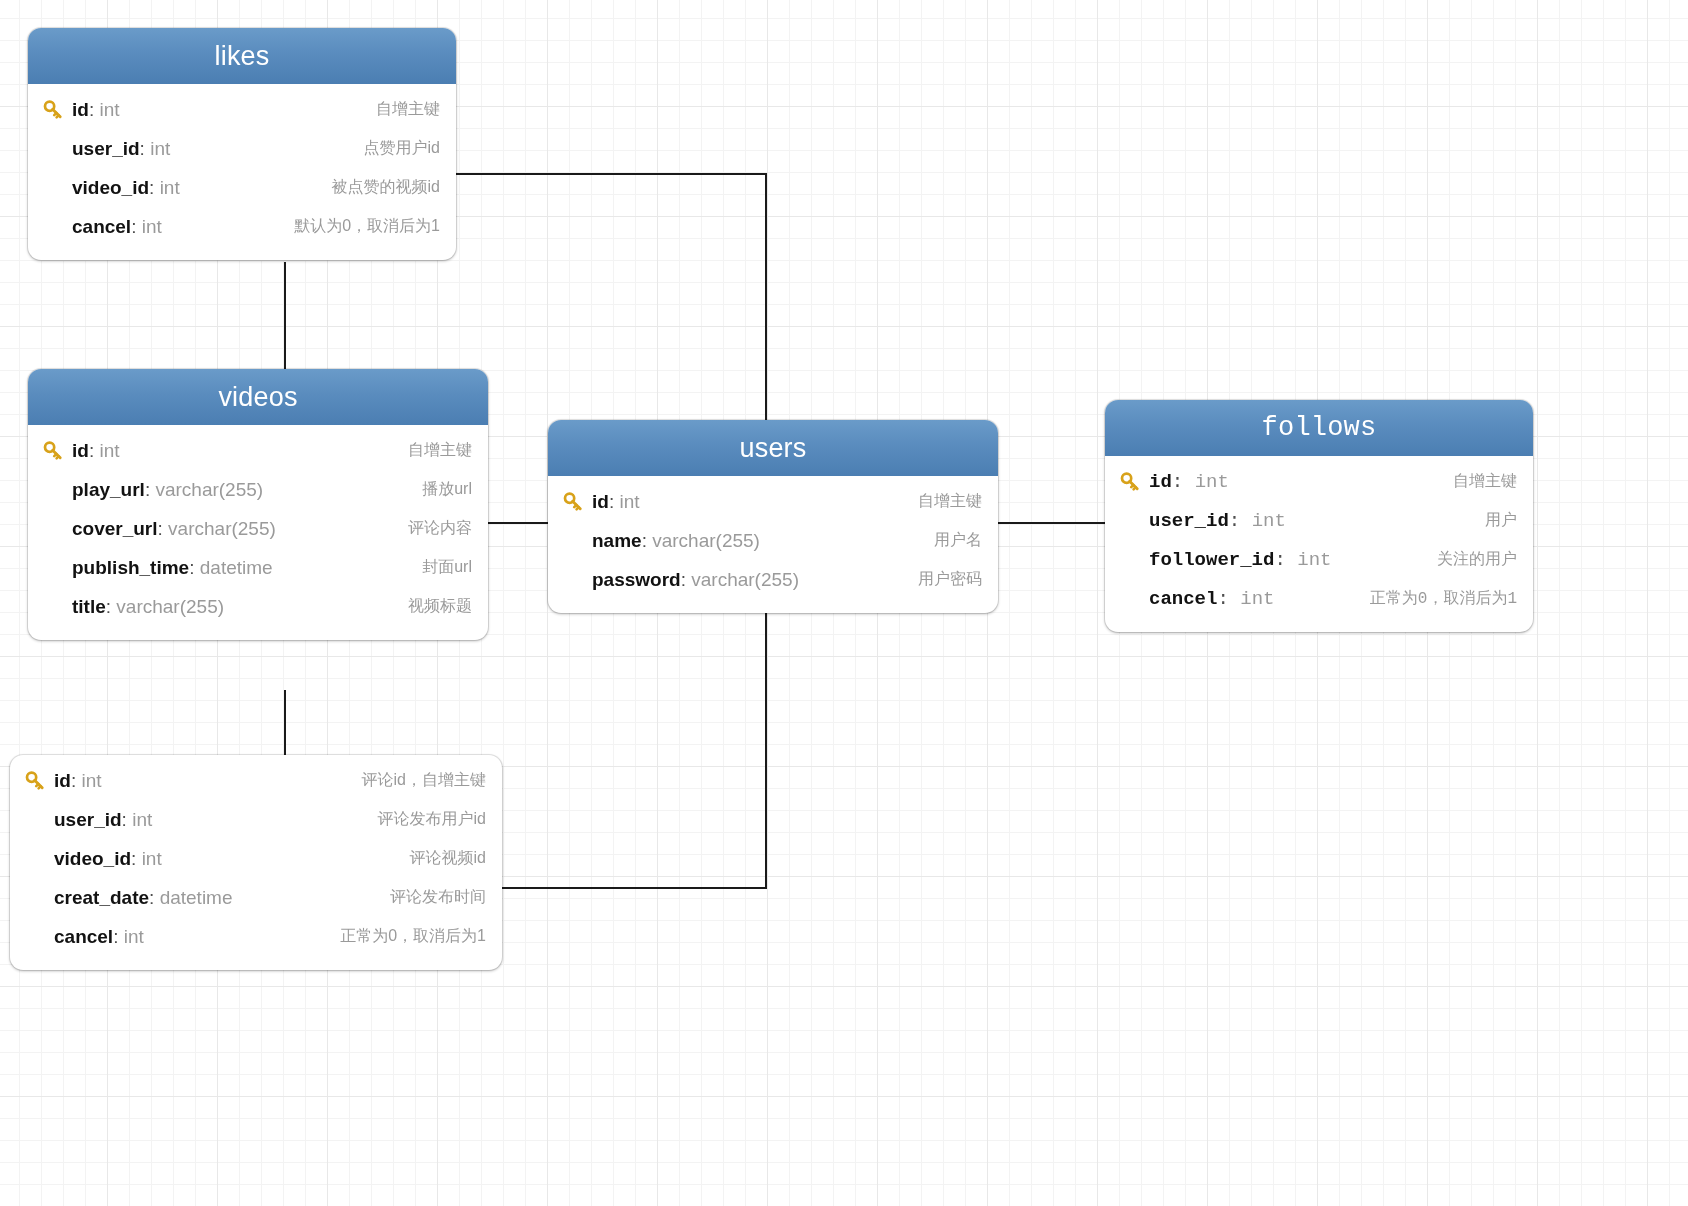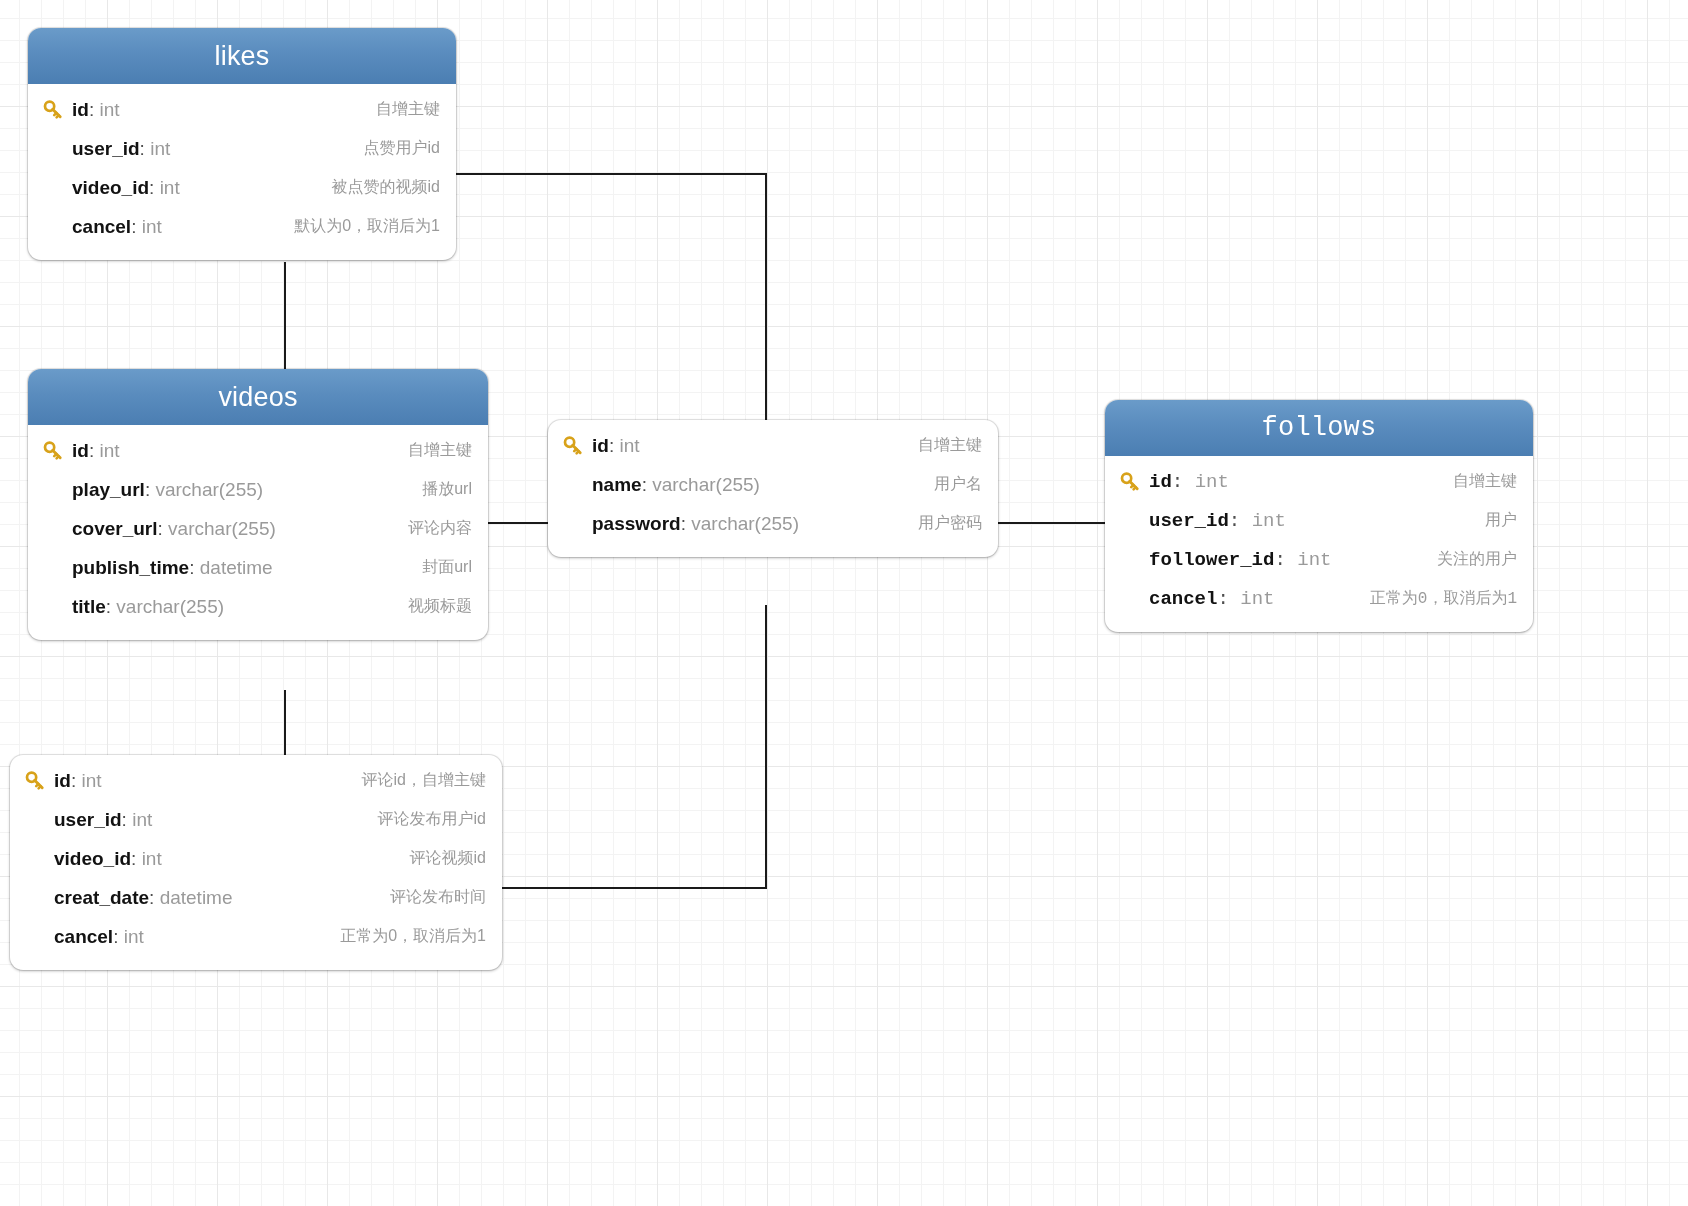--- a/index.html
+++ b/index.html
@@ -162,20 +162,21 @@
             <span class="field-comment">封面url</span>
           </div>
           <div class="field-row">
             <span class="key-slot"></span>
             <span class="field-main"><span class="field-name">title</span><span class="field-colon">: </span><span class="field-type">varchar(255)</span></span>
             <span class="field-comment">视频标题</span>
           </div>
         </div>
       </div>
       <div class="entity" style="left: 548px; top: 420px; width: 450px;">
+        <div class="entity-header">users</div>
         <div class="entity-body">
           <div class="field-row">
             <span class="key-slot">
               <svg width="22" height="22" viewBox="0 0 22 22" aria-hidden="true">
                 <circle cx="7.6" cy="7.2" r="4.6" fill="none" stroke="#d8a21a" stroke-width="2.7"></circle>
                 <circle cx="7.6" cy="7.2" r="1.5" fill="#ffffff"></circle>
                 <path d="M10.6 10.2 L18.2 17.8" stroke="#d8a21a" stroke-width="2.9" stroke-linecap="round"></path>
                 <path d="M14.4 14.0 L12.2 16.2" stroke="#d8a21a" stroke-width="2.6" stroke-linecap="round"></path>
                 <path d="M16.6 16.2 L14.6 18.3" stroke="#d8a21a" stroke-width="2.6" stroke-linecap="round"></path>
               </svg>

